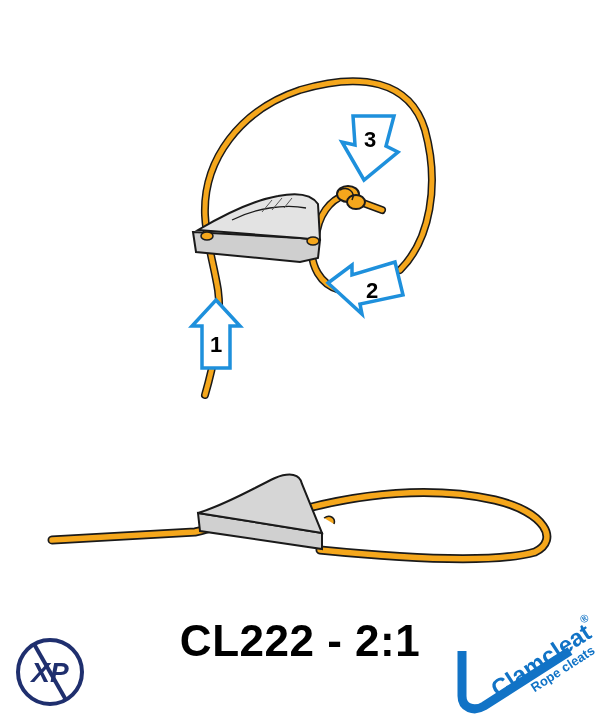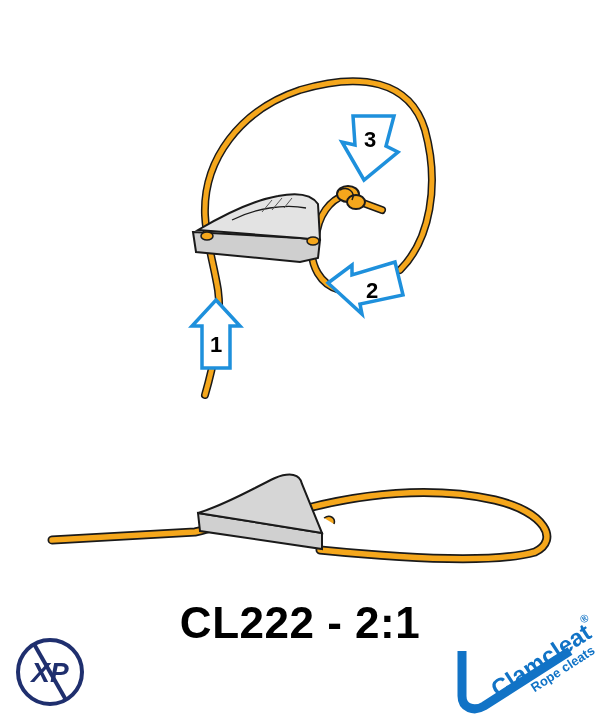--- a/index.html
+++ b/index.html
@@ -1,19 +1,19 @@
 <!DOCTYPE html>
 <html><head>
   <meta charset="utf-8">
   <style>
     html, body { margin: 0; padding: 0; background: #ffffff; }
     body { width: 600px; height: 719px; position: relative; overflow: hidden; font-family: "Liberation Sans", sans-serif; }
     .layer { position: absolute; left: 0; top: 0; }
     .title {
-      position: absolute; left: 0; width: 600px; top: 598px;
+      position: absolute; left: 0; width: 600px; top: 616px;
       text-align: center; font-family: "Liberation Sans", sans-serif;
       font-weight: bold; font-size: 44px; color: #000; letter-spacing: 0.5px;
     }
     .step-num { font-family: "Liberation Sans", sans-serif; font-weight: bold; font-size: 22px; fill: #000; }
     .xp-logo { position: absolute; left: 14px; top: 636px; width: 72px; height: 72px; }
     .clam-logo { position: absolute; left: 450px; top: 596px; width: 150px; height: 120px; }
     .clam-text { font-family: "Liberation Sans", sans-serif; font-weight: bold; fill: #1173c6; }
   </style>
 </head>
 <body>

